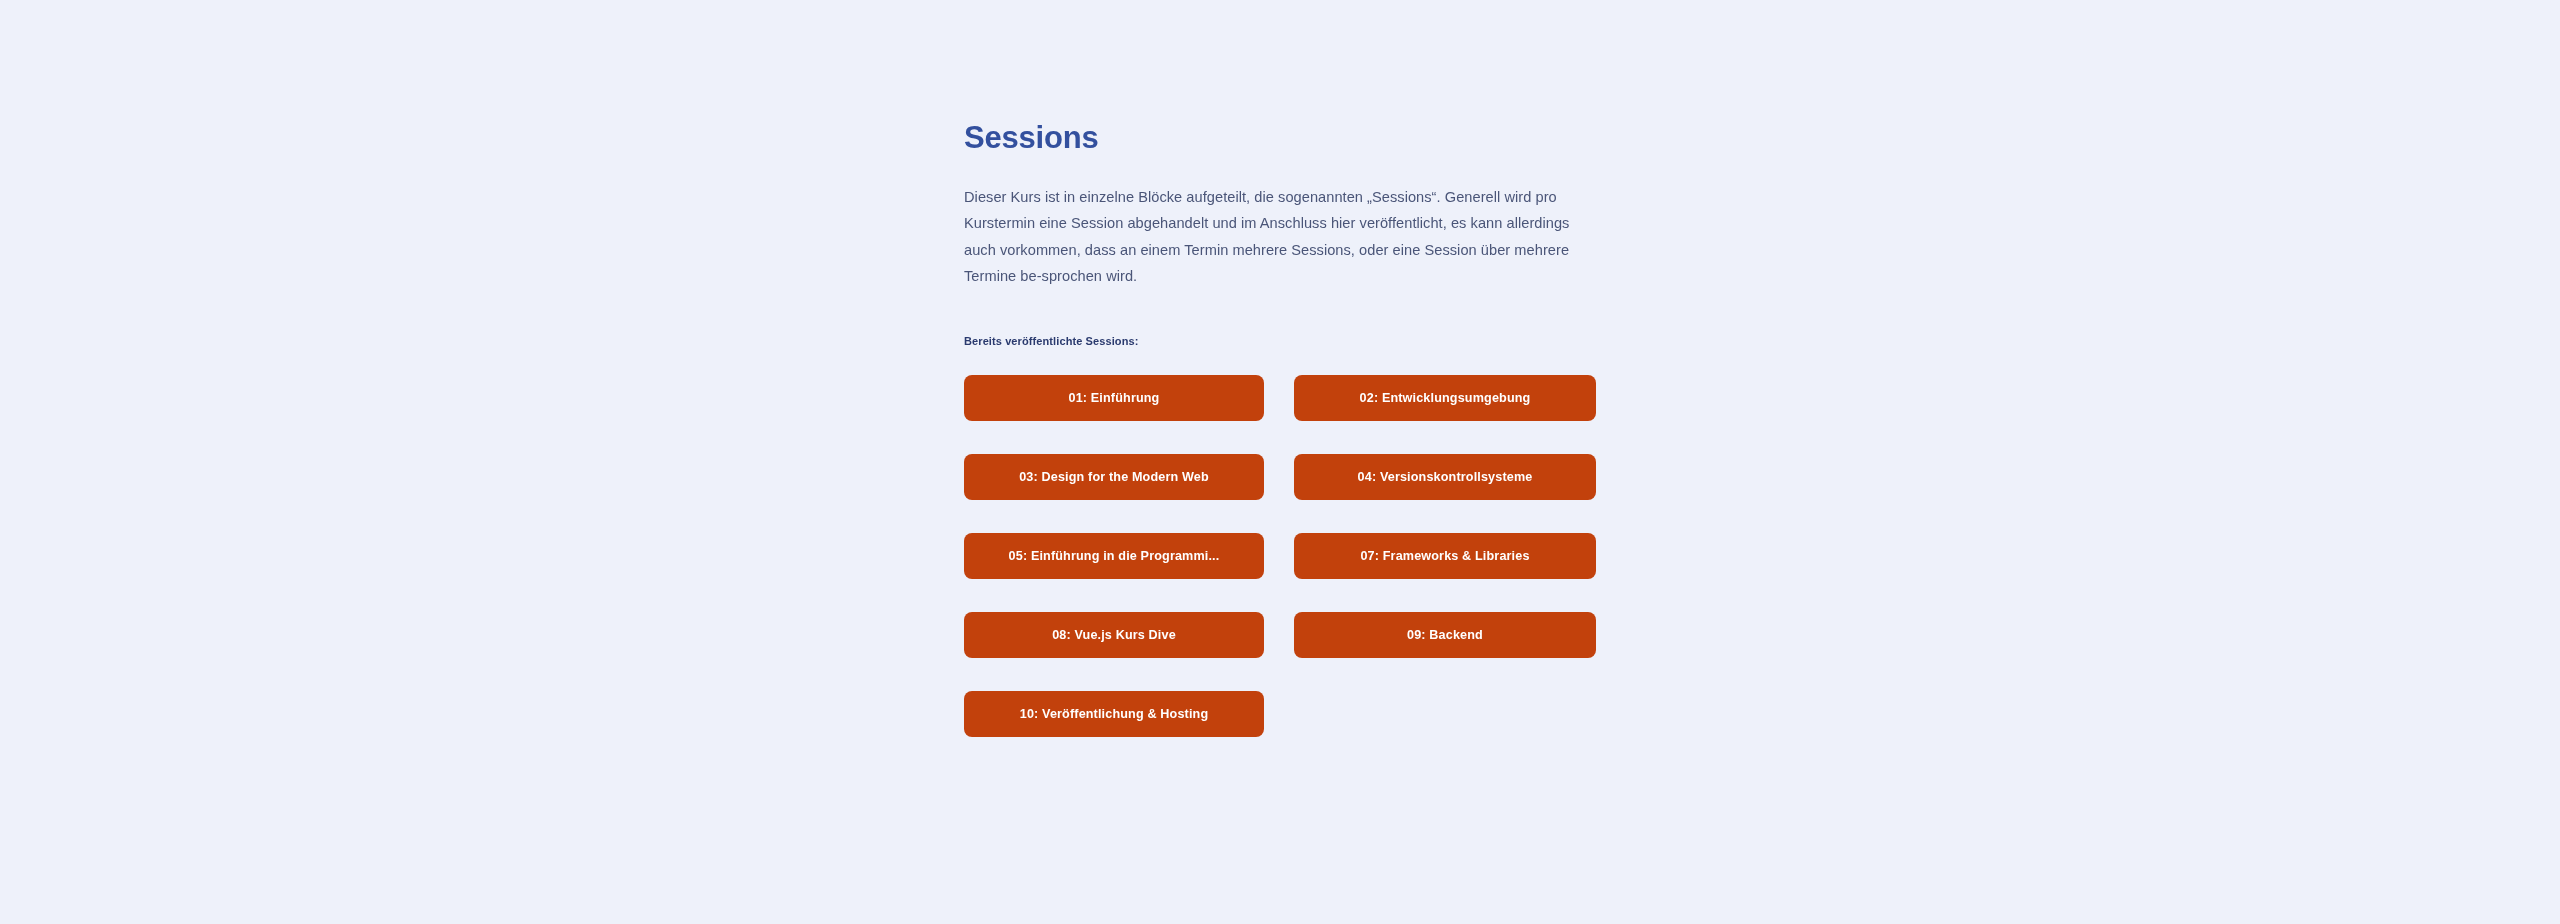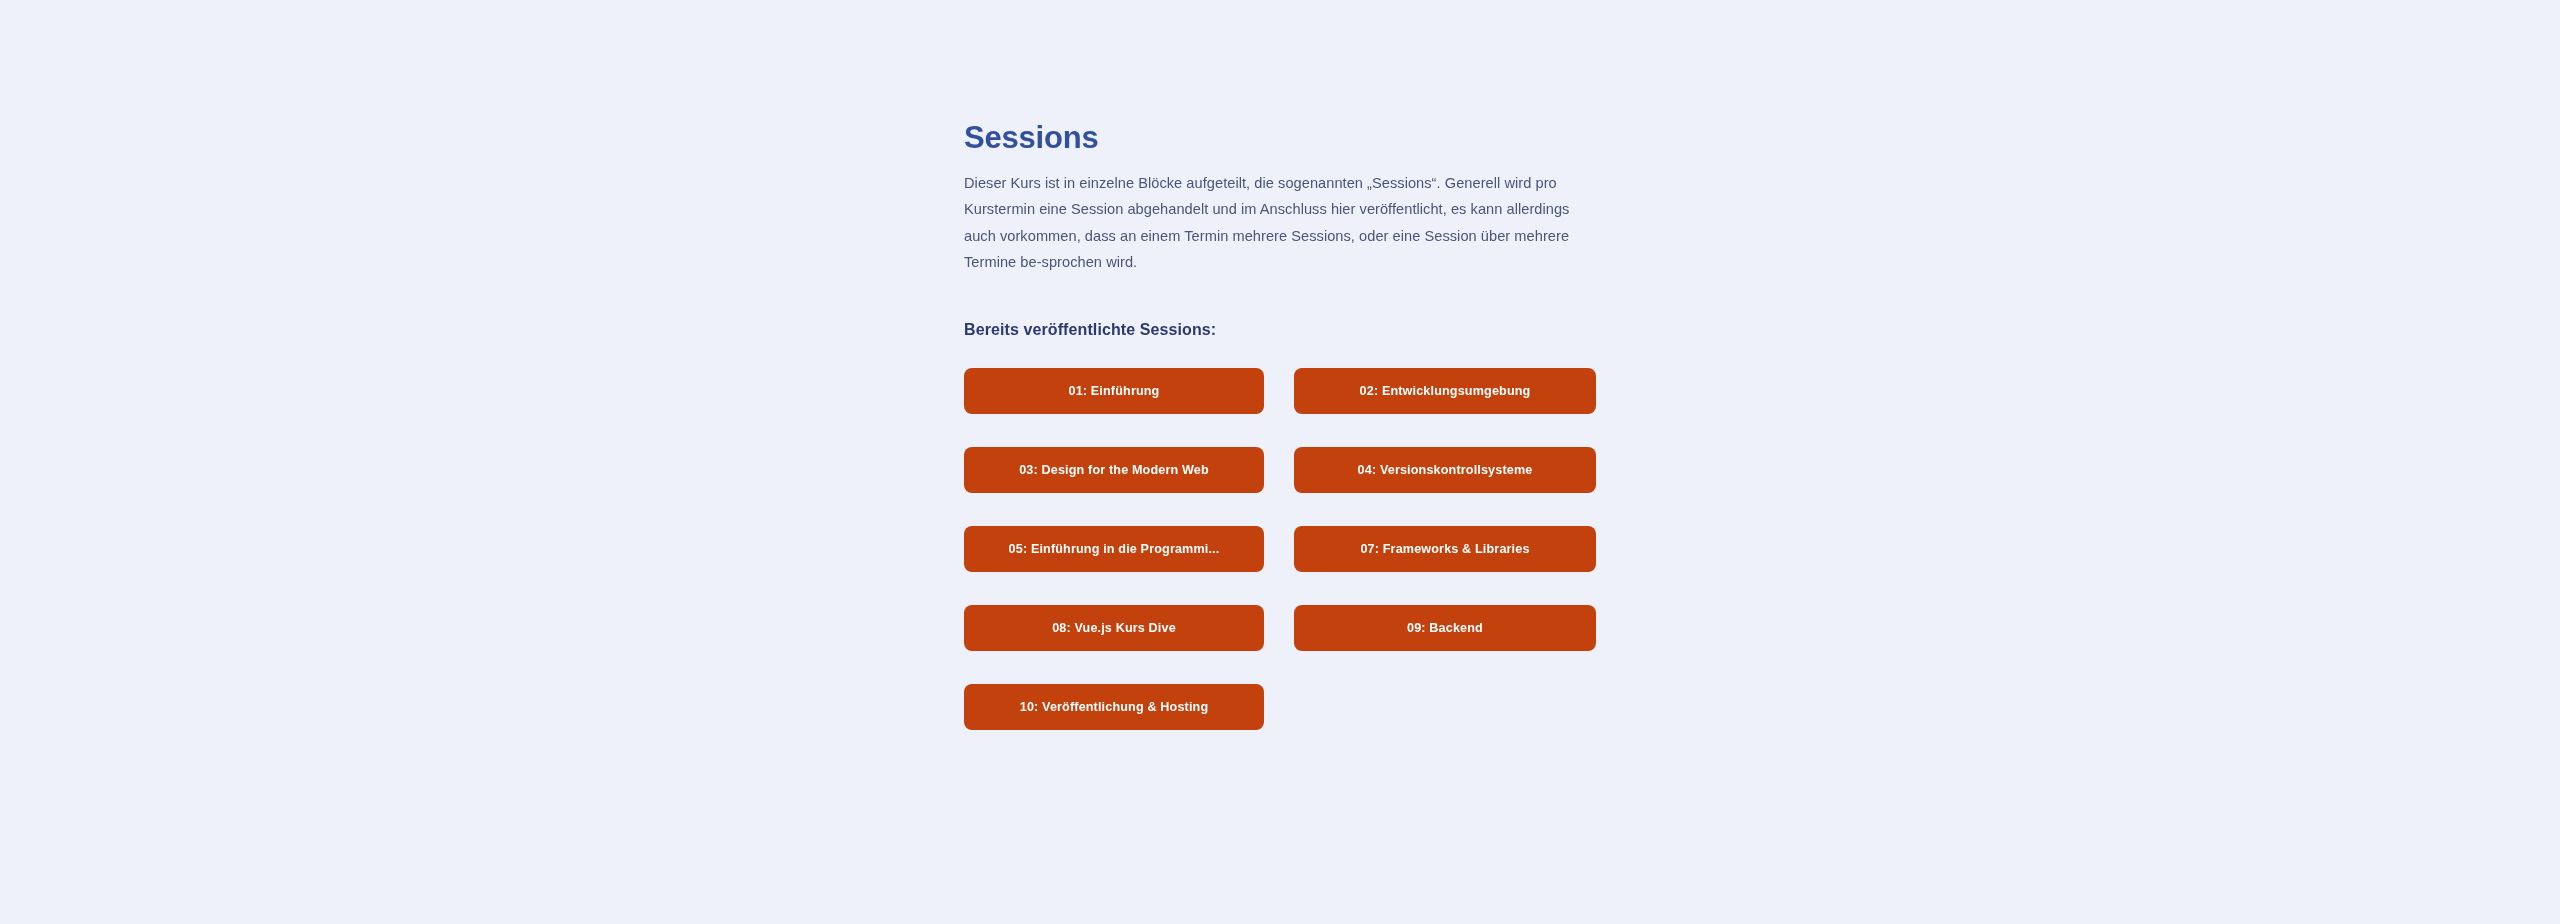--- a/index.html
+++ b/index.html
@@ -33,32 +33,32 @@
   .page-title {
     margin-top: 120px;
     font-size: 31px;
     line-height: 1.15;
     font-weight: 700;
     letter-spacing: -0.2px;
     color: #33509e;
   }
 
   .intro-paragraph {
-    margin-top: 14px;
+    margin-top: 28px;
     font-size: 14.6px;
     line-height: 26.6px;
     font-weight: 400;
     color: #4a5578;
     letter-spacing: 0.05px;
     width: 632px;
   }
 
   .published-label {
     margin-top: 44px;
-    font-size: 16px;
+    font-size: 11px;
     line-height: 1.3;
     font-weight: 700;
     color: #2a3a6e;
     letter-spacing: 0.1px;
   }
 
   .session-grid {
     margin-top: 27px;
     display: grid;
     grid-template-columns: 300px 302px;

